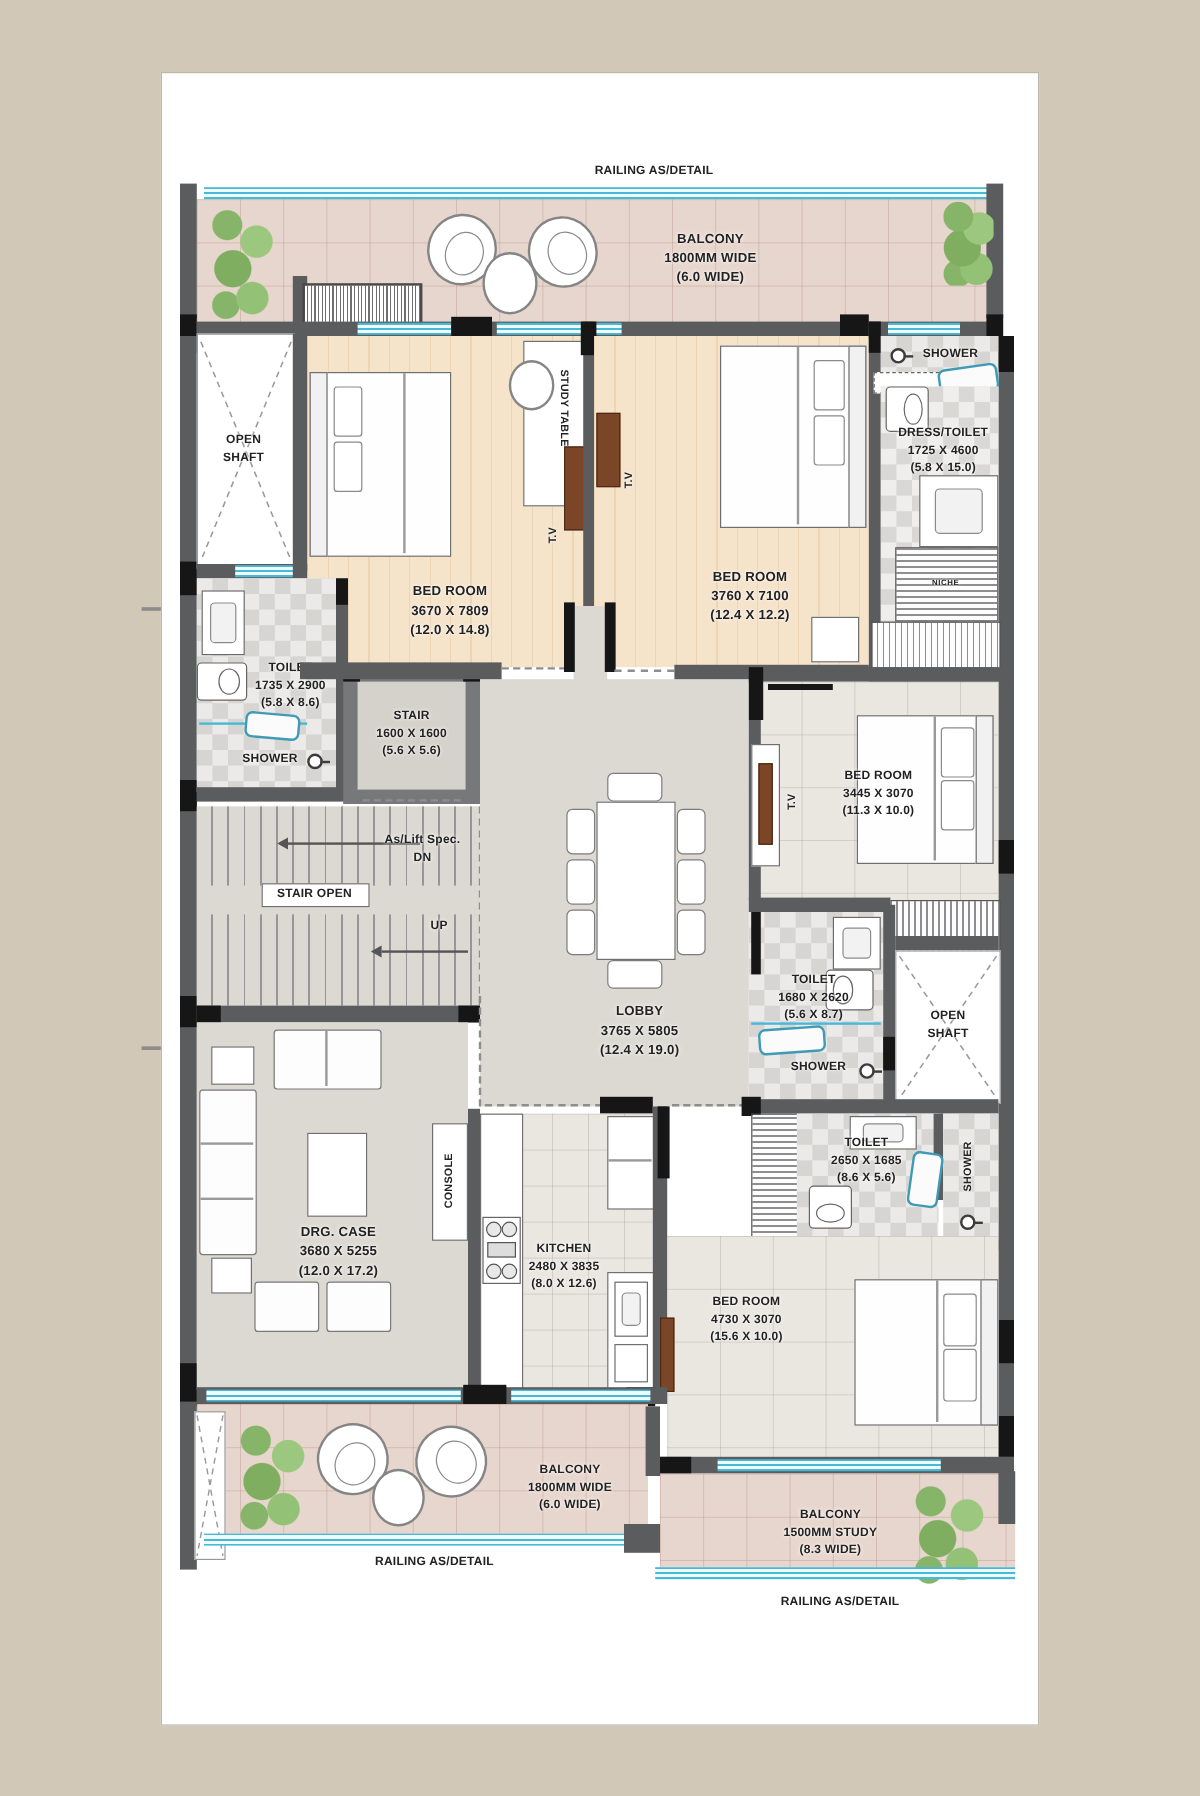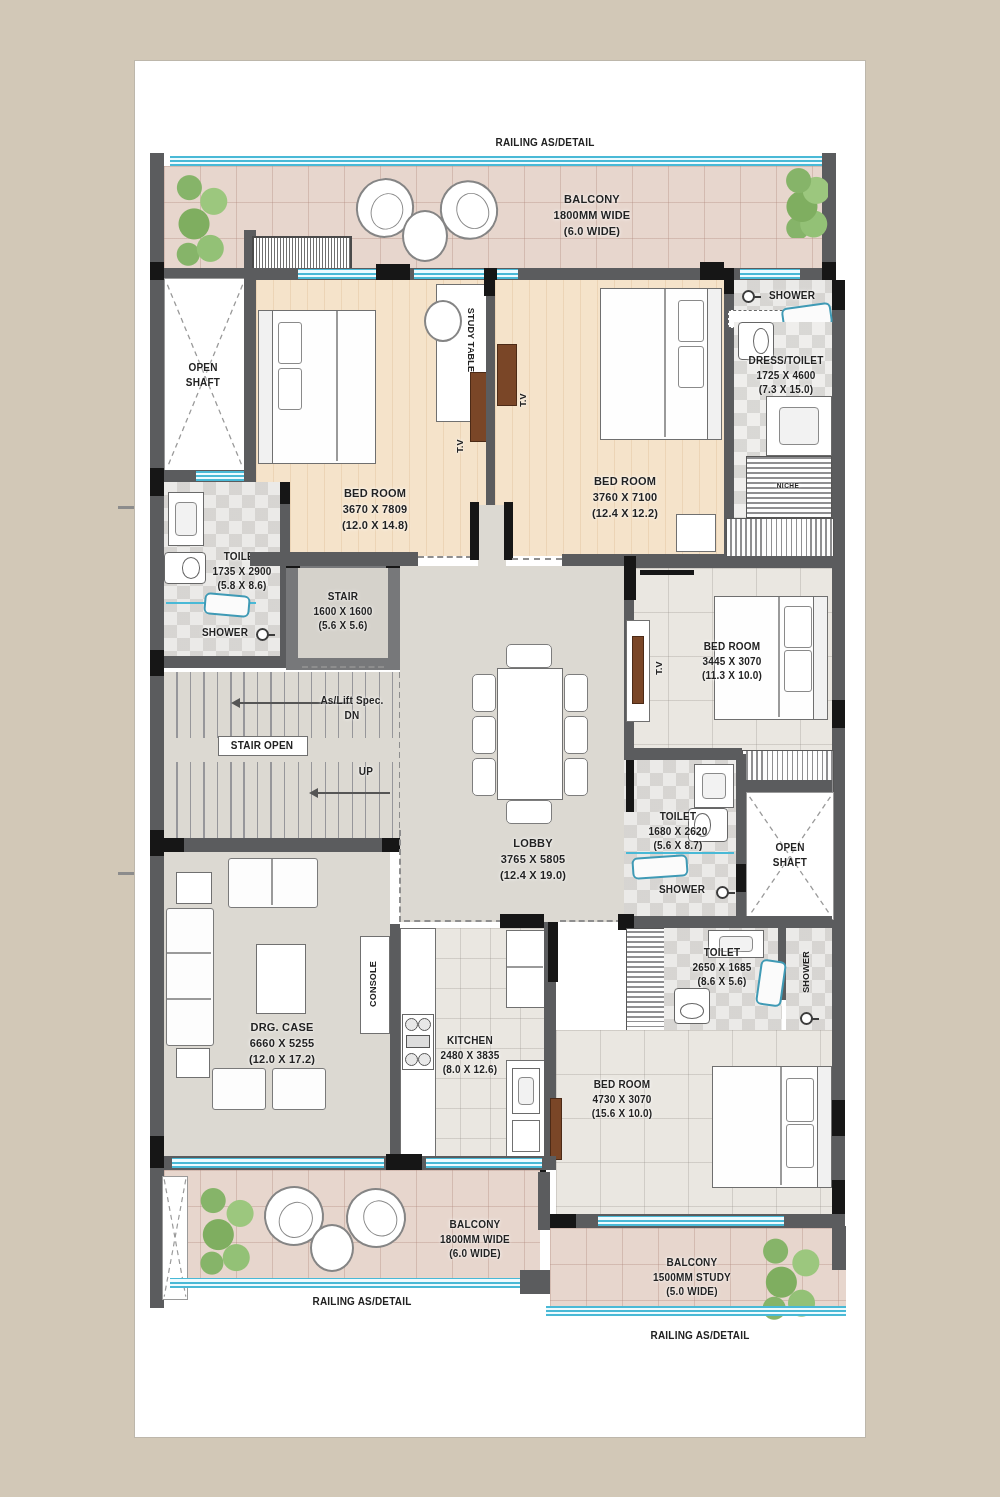--- a/index.html
+++ b/index.html
@@ -164,21 +164,21 @@
   <div class="a rl s10" style="left:792px;top:296px;">
       <span>SHOWER</span>
     </div>
   <div class="a" style="left:728px;top:310px;width:58px;height:16px;background:#fff;border:1px dashed #666;"></div>
   <div class="a tub" style="left:782px;top:305px;width:46px;height:20px;transform:rotate(-8deg);"></div>
   <div class="a checker" style="left:734px;top:322px;width:98px;height:234px;background-color:#efeeec;"></div>
   <div class="a wc" style="left:738px;top:322px;width:34px;height:36px;"></div>
   <div class="a rl s10" style="left:786px;top:376px;">
     <span>DRESS/TOILET</span>
     <span>1725 X 4600</span>
-    <span>(7.3 X 15.0)</span>
+    <span>(5.8 X 15.0)</span>
   </div>
   <div class="a sk" style="left:766px;top:396px;width:64px;height:58px;"></div>
   <div class="a hatchh" style="left:746px;top:456px;width:84px;height:60px;"></div>
   <div class="a rl s65" style="left:788px;top:486px;">
       <span>NICHE</span>
     </div>
   <div class="a hatchv" style="left:726px;top:518px;width:106px;height:40px;"></div>
   <div class="a w" style="left:724px;top:556px;width:121px;height:12px;"></div>
 
   <div class="a shaft" style="left:164px;top:278px;width:80px;height:194px;">
@@ -356,21 +356,21 @@
   <div class="a whitebox" style="left:176px;top:872px;width:34px;height:30px;"></div>
   <div class="a sofa" style="left:166px;top:908px;width:46px;height:136px;"></div>
   <div class="a ln" style="left:167px;top:952px;width:44px;height:2px;"></div>
   <div class="a ln" style="left:167px;top:998px;width:44px;height:2px;"></div>
   <div class="a whitebox" style="left:176px;top:1048px;width:32px;height:28px;"></div>
   <div class="a whitebox" style="left:256px;top:944px;width:48px;height:68px;"></div>
   <div class="a sofa" style="left:212px;top:1068px;width:52px;height:40px;"></div>
   <div class="a sofa" style="left:272px;top:1068px;width:52px;height:40px;"></div>
   <div class="a rl" style="left:282px;top:1044px;">
     <span>DRG. CASE</span>
-    <span>6660 X 5255</span>
+    <span>3680 X 5255</span>
     <span>(12.0 X 17.2)</span>
   </div>
 
   <div class="a whitebox" style="left:360px;top:936px;width:28px;height:96px;"></div>
   <div class="a rl vl s9" style="left:374px;top:984px;">
       <span>CONSOLE</span>
     </div>
   <div class="a w" style="left:390px;top:924px;width:10px;height:240px;"></div>
   <div class="a tilebeige" style="left:400px;top:928px;width:144px;height:236px;background-size:30px 30px;"></div>
   <div class="a whitebox" style="left:400px;top:928px;width:34px;height:234px;"></div>
@@ -438,20 +438,20 @@
   <div class="a w" style="left:520px;top:1270px;width:32px;height:24px;"></div>
   <div class="a rl s10" style="left:362px;top:1302px;">
       <span>RAILING AS/DETAIL</span>
     </div>
 
   <div class="a tilepink" style="left:550px;top:1228px;width:296px;height:78px;"></div>
   <div class="a plant" style="left:754px;top:1236px;width:72px;height:84px;"></div>
   <div class="a rl s10" style="left:692px;top:1278px;">
     <span>BALCONY</span>
     <span>1500MM STUDY</span>
-    <span>(5.0 WIDE)</span>
+    <span>(8.3 WIDE)</span>
   </div>
   <div class="a cyan3" style="left:546px;top:1306px;width:300px;height:10px;"></div>
   <div class="a w" style="left:832px;top:1226px;width:14px;height:44px;"></div>
   <div class="a rl s10" style="left:700px;top:1336px;">
       <span>RAILING AS/DETAIL</span>
     </div>
 </div>
 
 </body></html>

